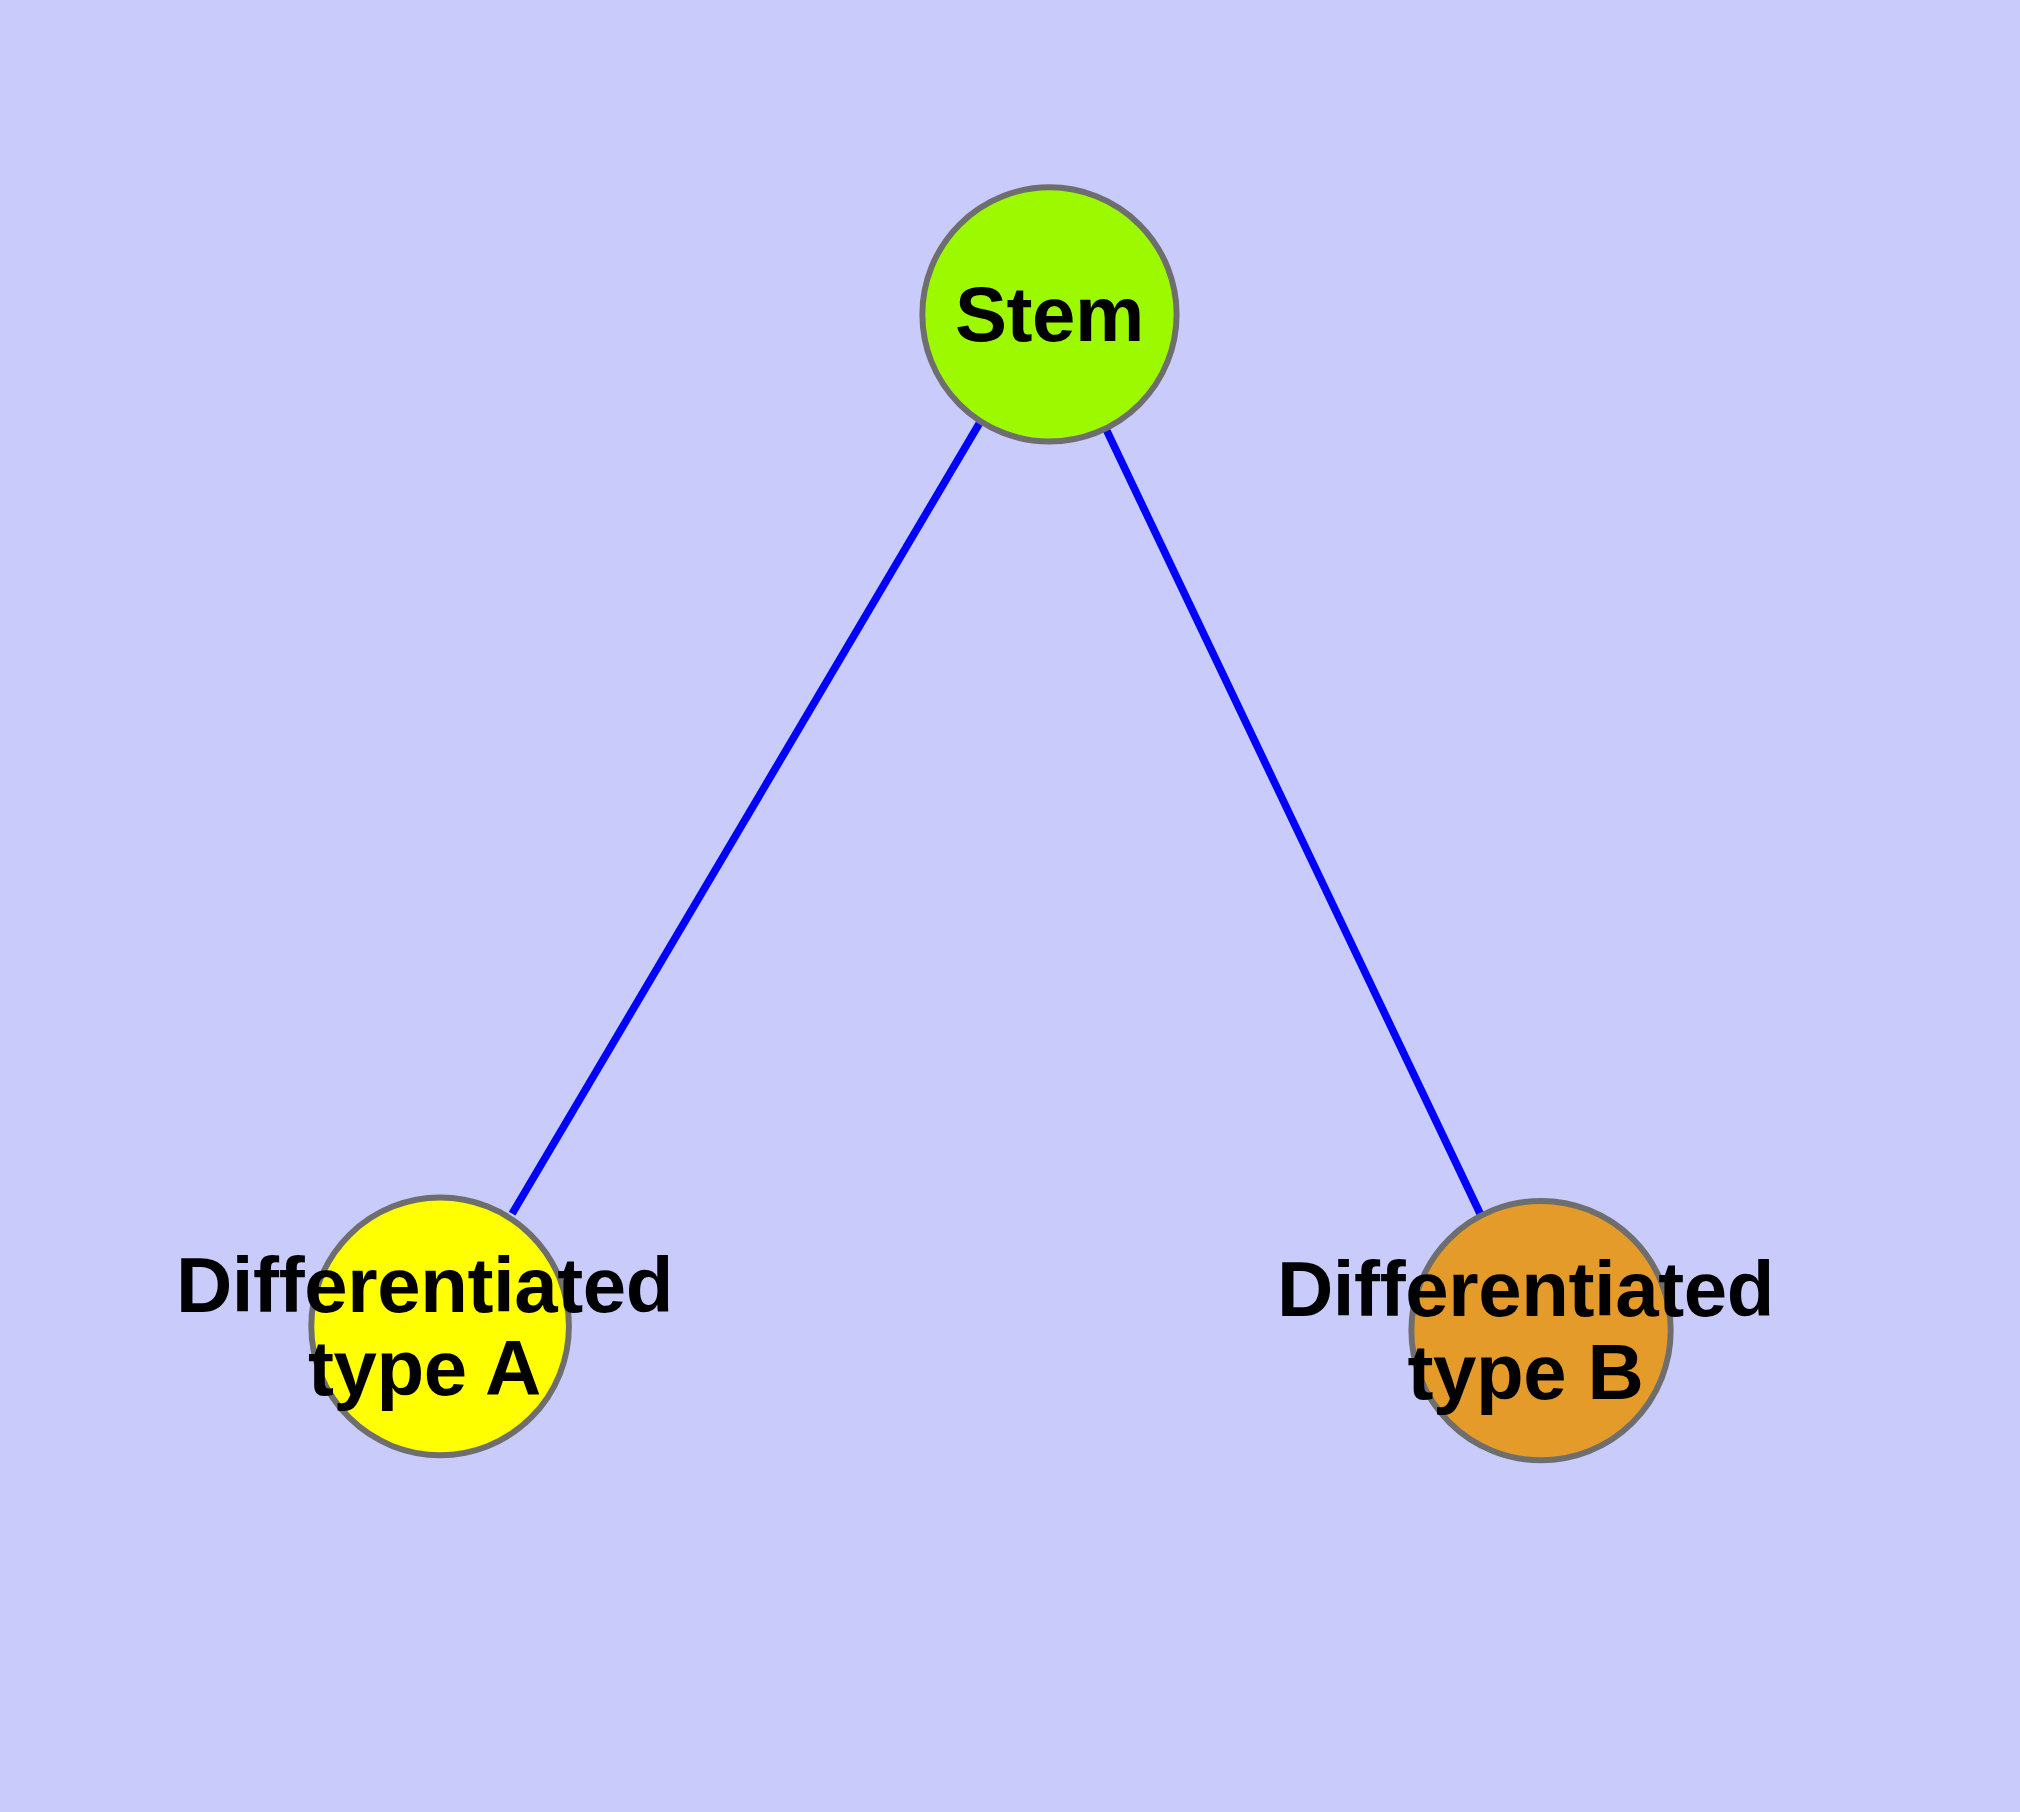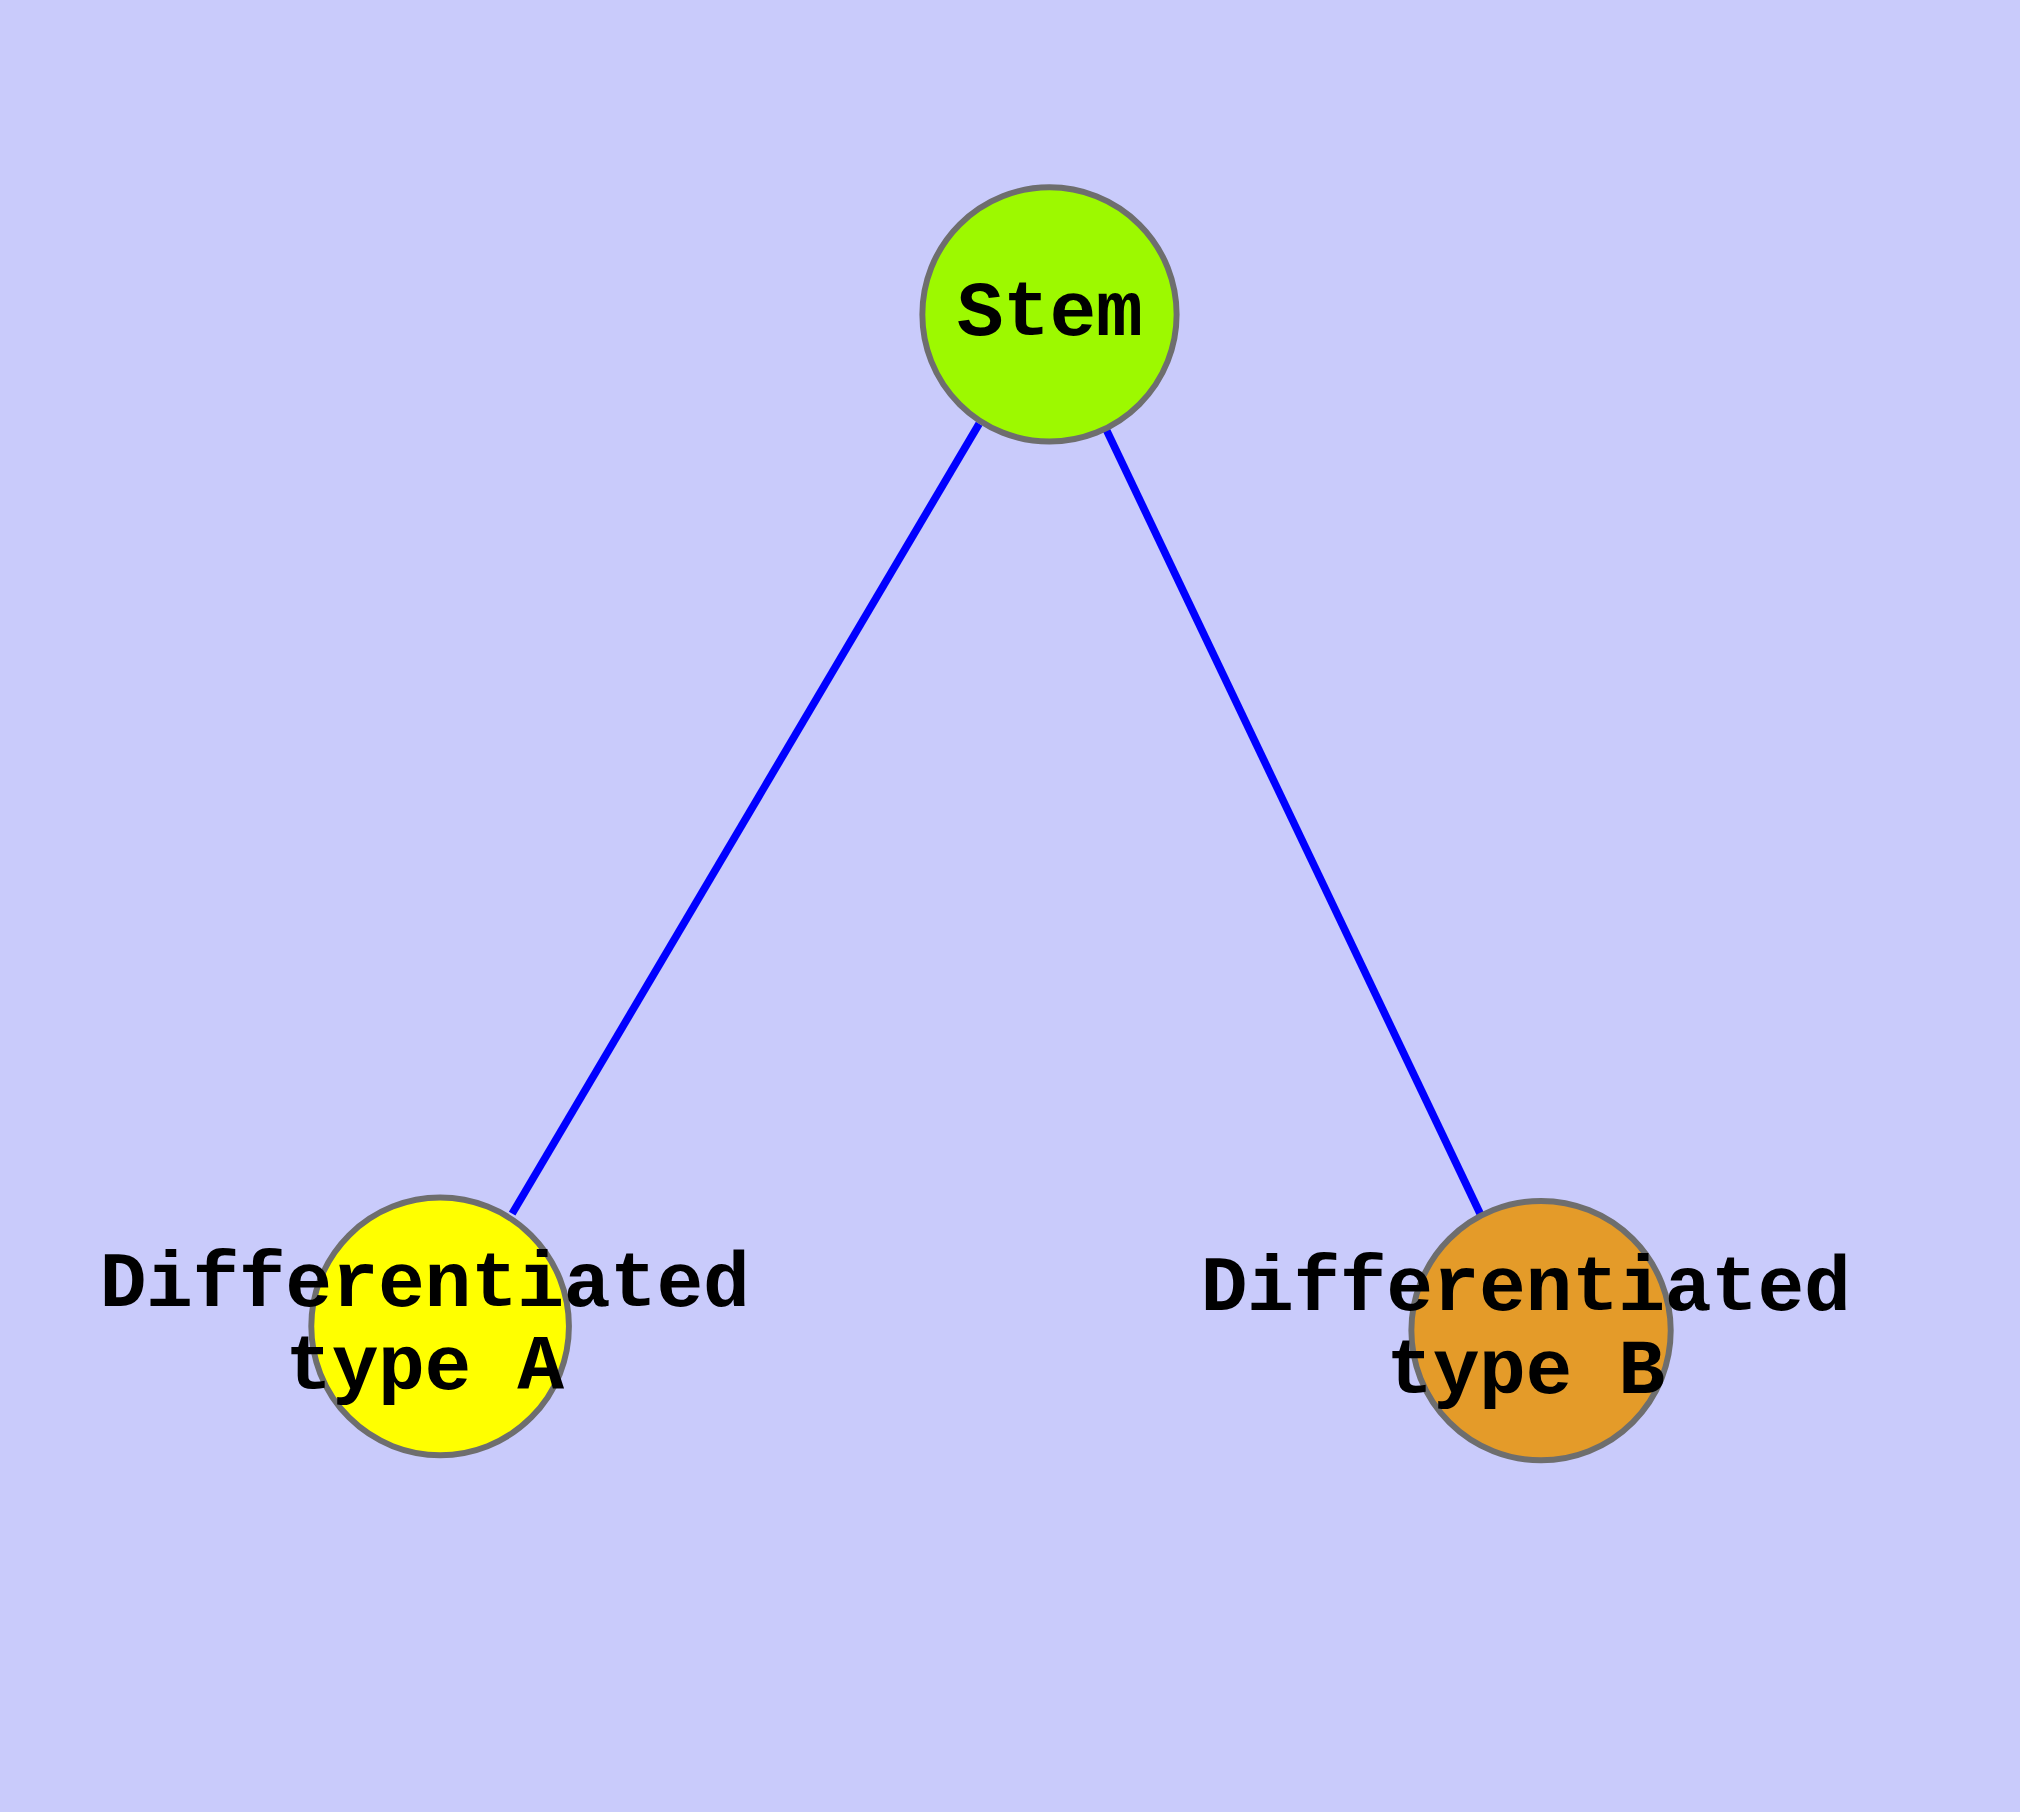--- a/index.html
+++ b/index.html
@@ -6,21 +6,21 @@
   html, body {
     margin: 0;
     padding: 0;
     background: #ffffff;
   }
   #graph-canvas {
     position: relative;
     width: 2021px;
     height: 1812px;
     overflow: hidden;
-    font-family: Liberation Mono, monospace;
+    font-family: Liberation Sans, sans-serif;
   }
   #graph-bg {
     position: absolute;
     left: 0;
     top: 0;
     width: 2021px;
     height: 1812px;
   }
   #graph-svg {
     position: absolute;

